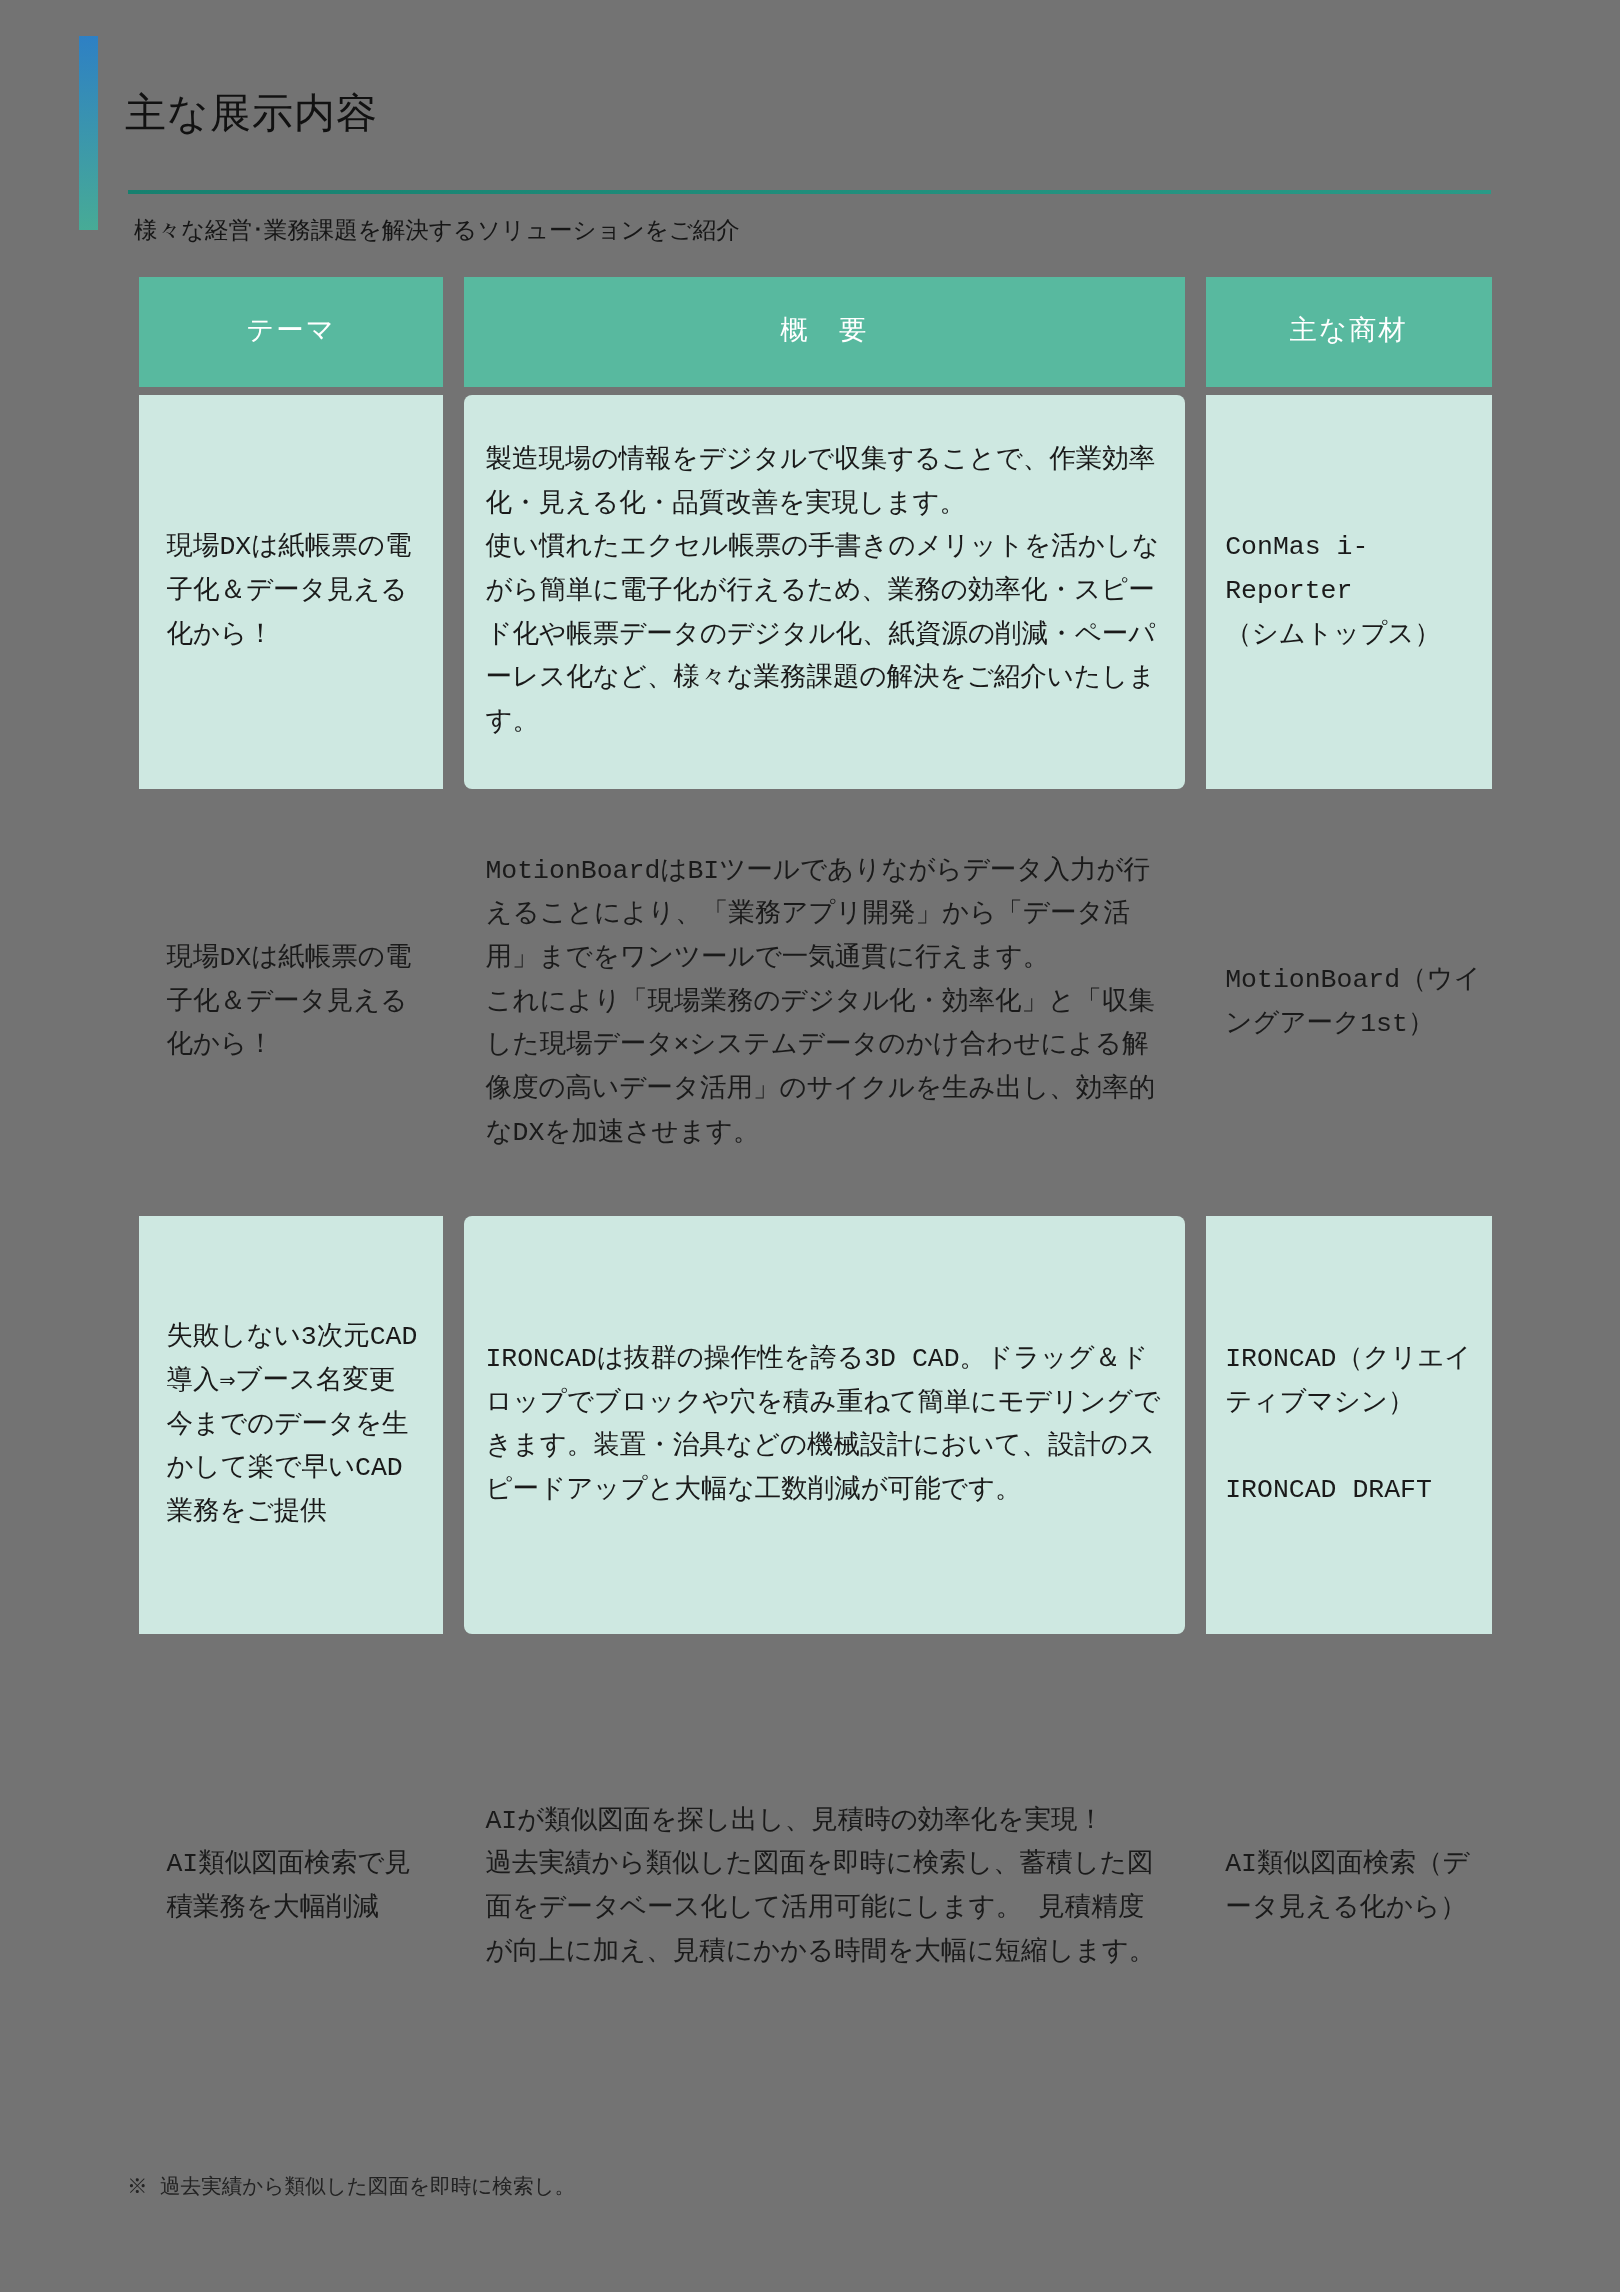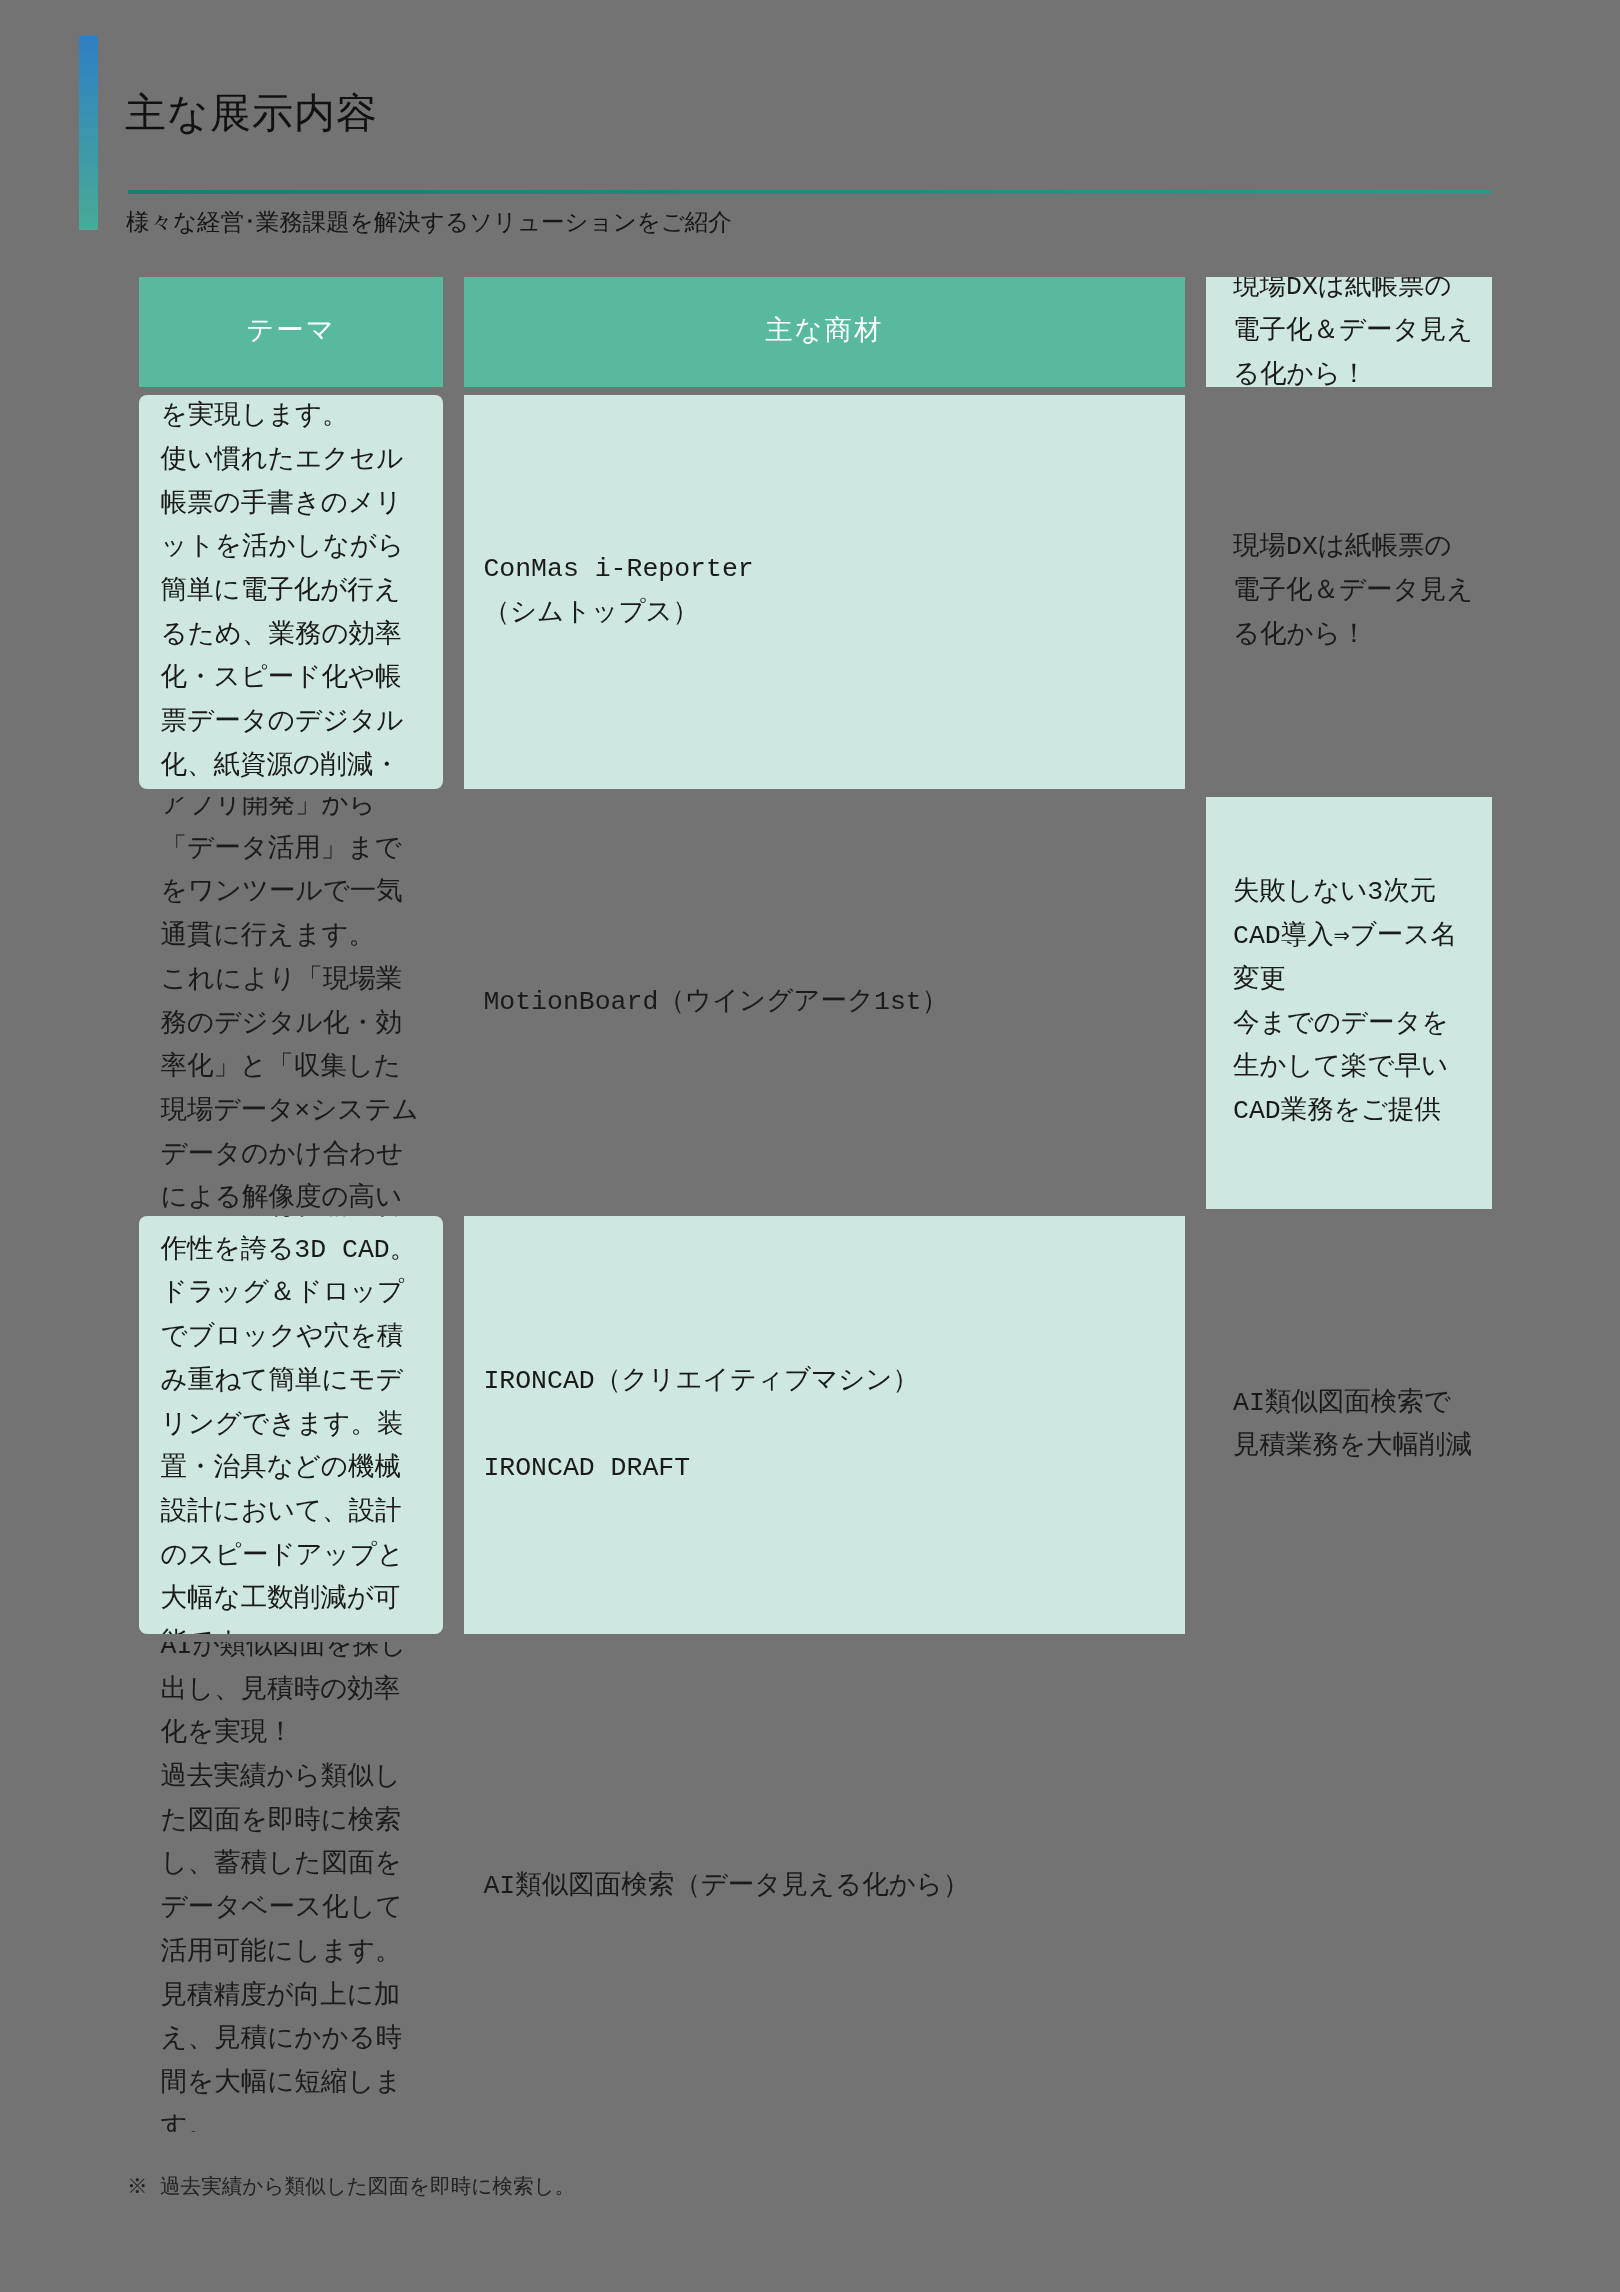--- a/index.html
+++ b/index.html
@@ -18,21 +18,21 @@
   .title{
     position:absolute;left:125px;top:86px;margin:0;
     font-size:41px;font-weight:500;color:#111;letter-spacing:1px;
     white-space:nowrap;
   }
   .title-underline{
     position:absolute;left:128px;top:190px;width:1363px;height:3.9px;
     background:linear-gradient(90deg,var(--title-rule,#17806f),#2a9a87);
   }
   .subtitle{
-    position:absolute;left:126px;top:206px;margin:0;
+    position:absolute;left:126px;top:206px;margin:8px;
     font-size:23.5px;color:#161616;white-space:nowrap;
   }
   .exhibit-table{
     position:absolute;left:127px;top:277px;width:1364px;
     display:grid;
     grid-template-columns:316px 733px 298px;
     grid-template-rows:110px 394px 412px 418px 490px;
     gap:7.8px 8.8px;
   }
   .cell{
@@ -66,20 +66,21 @@
 
   <div class="accent-bar"></div>
 
   <h1 class="title">主な展示内容</h1>
   <div class="title-underline"></div>
   <p class="subtitle">様々な経営･業務課題を解決するソリューションをご紹介</p>
 
   <div class="exhibit-table">
 
     <div class="cell head">テーマ</div>
+    <div class="cell head">概　要</div>
     <div class="cell head">主な商材</div>
 
     <div class="cell mint theme-cell">現場DXは紙帳票の電子化＆データ見える化から！</div>
     <div class="cell mint summary-cell">製造現場の情報をデジタルで収集することで、作業効率化・見える化・品質改善を実現します。
 使い慣れたエクセル帳票の手書きのメリットを活かしながら簡単に電子化が行えるため、業務の効率化・スピード化や帳票データのデジタル化、紙資源の削減・ペーパーレス化など、様々な業務課題の解決をご紹介いたします。</div>
     <div class="cell mint products-cell">ConMas i-Reporter
 （シムトップス）</div>
 
     <div class="cell theme-cell">現場DXは紙帳票の電子化＆データ見える化から！</div>
     <div class="cell summary-cell">MotionBoardはBIツールでありながらデータ入力が行えることにより、「業務アプリ開発」から「データ活用」までをワンツールで一気通貫に行えます。

